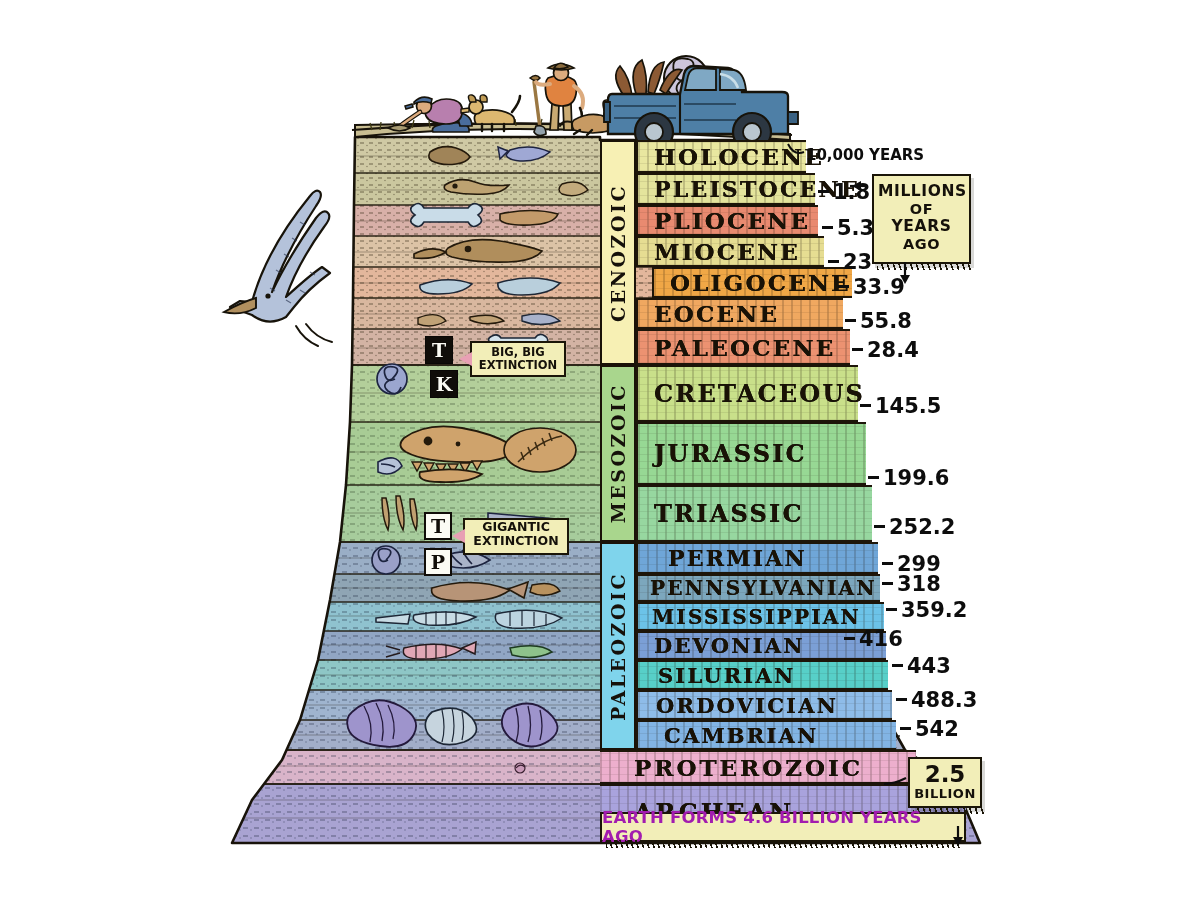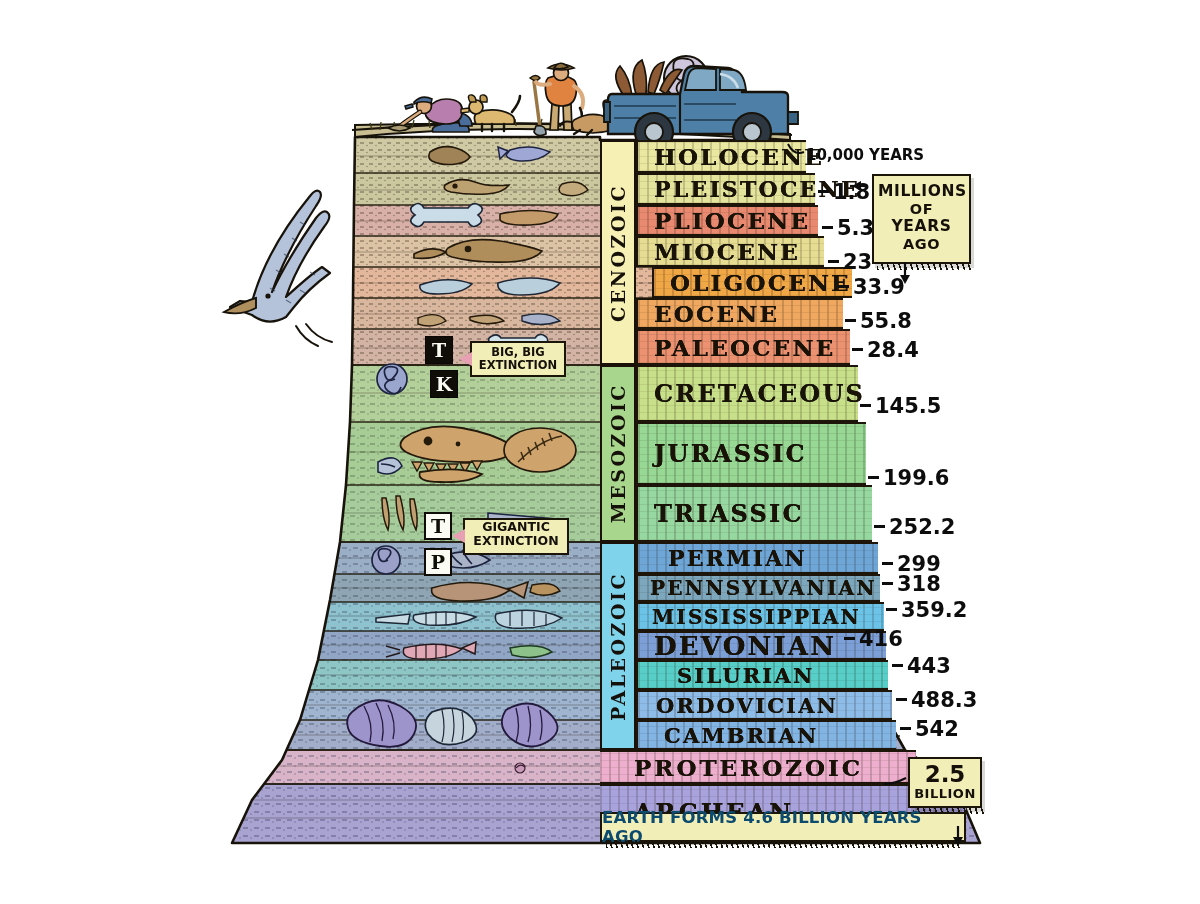--- a/index.html
+++ b/index.html
@@ -120,21 +120,21 @@
   #billion-box .num { font-size: 23px; display: block; line-height: 1; letter-spacing: 0; }
 
   #earth-forms-banner {
     position: absolute;
     left: 600px; top: 812px; width: 366px; height: 30px;
     background: #f2eeb8;
     border: 2.4px solid #1a1508;
     display: flex; align-items: center; justify-content: center;
     font-family: "DejaVu Sans", sans-serif;
     font-weight: bold; font-size: 16.5px; letter-spacing: .2px;
-    color: #0c4a6e;
+    color: #a21caf;
   }
   #earth-forms-banner .hatch {
     position: absolute; left: 4px; right: 2px; bottom: -8px; height: 8px;
     background-image: repeating-linear-gradient(72deg, #1a1508 0 1.6px, rgba(0,0,0,0) 1.6px 5px);
   }
 
   
   .tk-chip {
     position: absolute;
     width: 28px; height: 28px;
@@ -674,25 +674,25 @@
   <div class="band" style="left:636px; top:574px; width:244px; height:28px; background:#7ca7bd;">
     <div class="tex thin"></div>
     <div class="band-label" style="font-size:20px; padding-left:12px;">PENNSYLVANIAN</div>
   </div>
   <div class="band" style="left:636px; top:602px; width:248px; height:29px; background:#6cc3e8;">
     <div class="tex thin"></div>
     <div class="band-label" style="font-size:20px; padding-left:14px;">MISSISSIPPIAN</div>
   </div>
   <div class="band" style="left:636px; top:631px; width:250px; height:29px; background:#7b9fd6;">
     <div class="tex thin"></div>
-    <div class="band-label" style="font-size:26px; ">DEVONIAN</div>
+    <div class="band-label" style="font-size:21px; ">DEVONIAN</div>
   </div>
   <div class="band" style="left:636px; top:660px; width:252px; height:30px; background:#57cfc8;">
     <div class="tex thin"></div>
-    <div class="band-label" style="font-size:21px; padding-left:39px;">SILURIAN</div>
+    <div class="band-label" style="font-size:21px; padding-left:20px;">SILURIAN</div>
   </div>
   <div class="band" style="left:636px; top:690px; width:256px; height:30px; background:#8ebce9;">
     <div class="tex thin"></div>
     <div class="band-label" style="font-size:21px; padding-left:18px;">ORDOVICIAN</div>
   </div>
   <div class="band" style="left:636px; top:720px; width:260px; height:30px; background:#82b4e4;">
     <div class="tex thin"></div>
     <div class="band-label" style="font-size:21px; padding-left:26px;">CAMBRIAN</div>
   </div>
 

